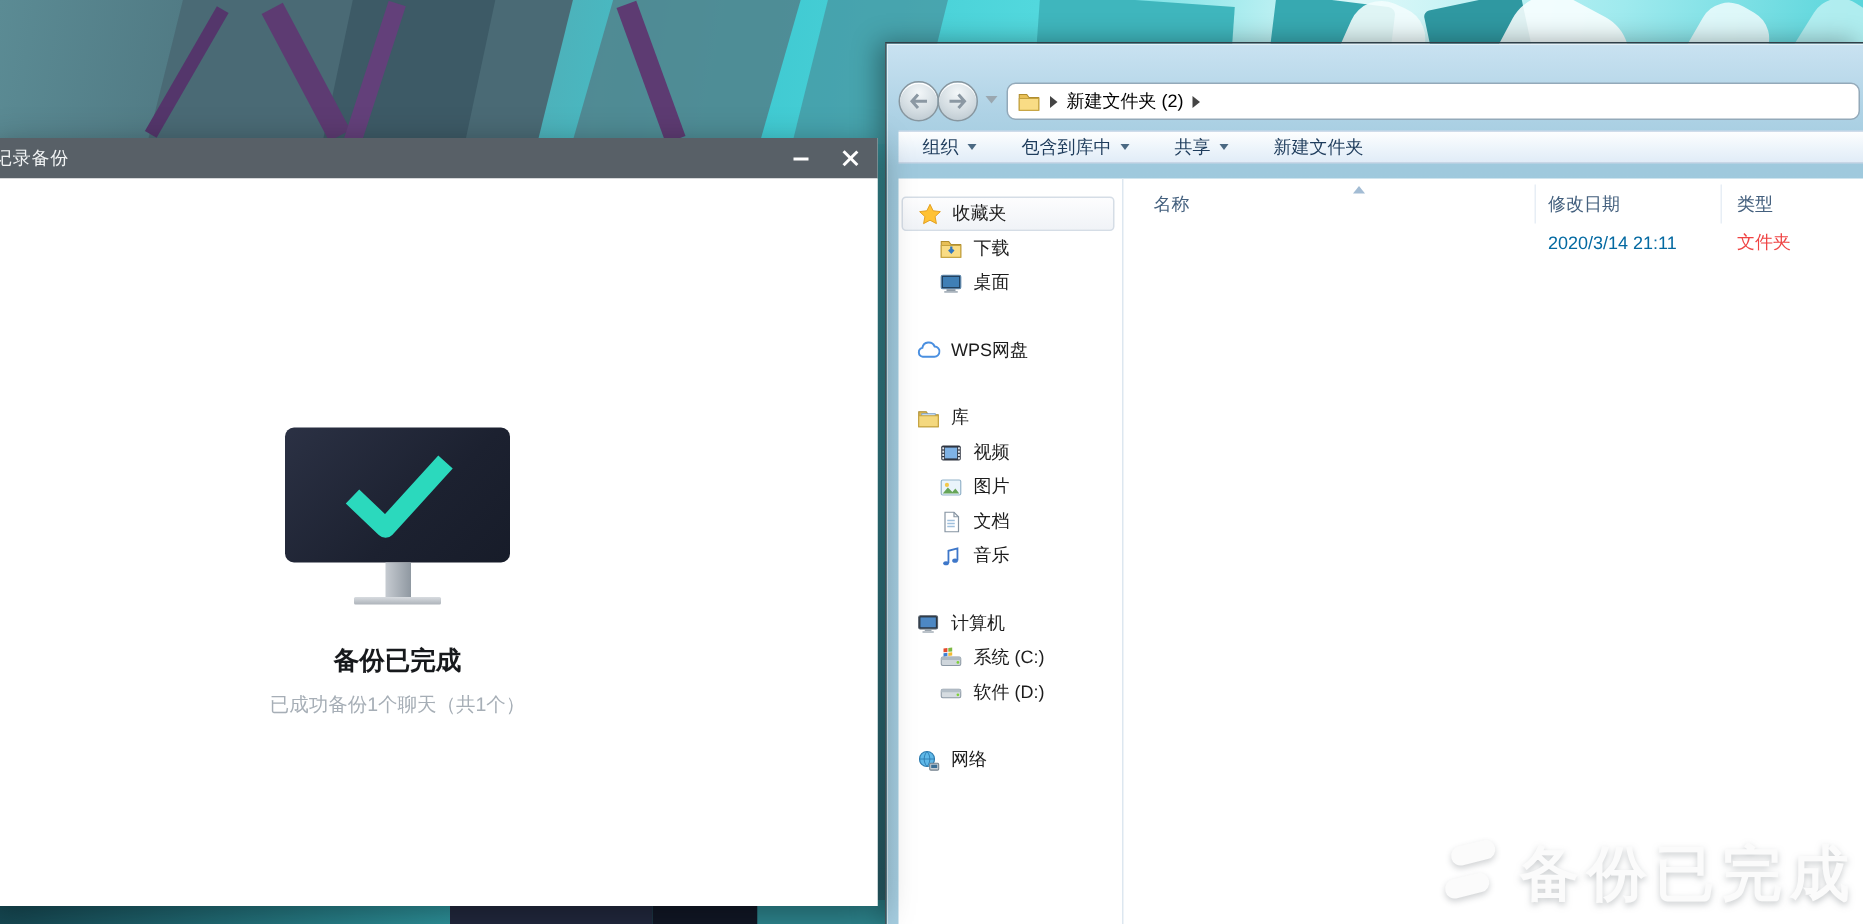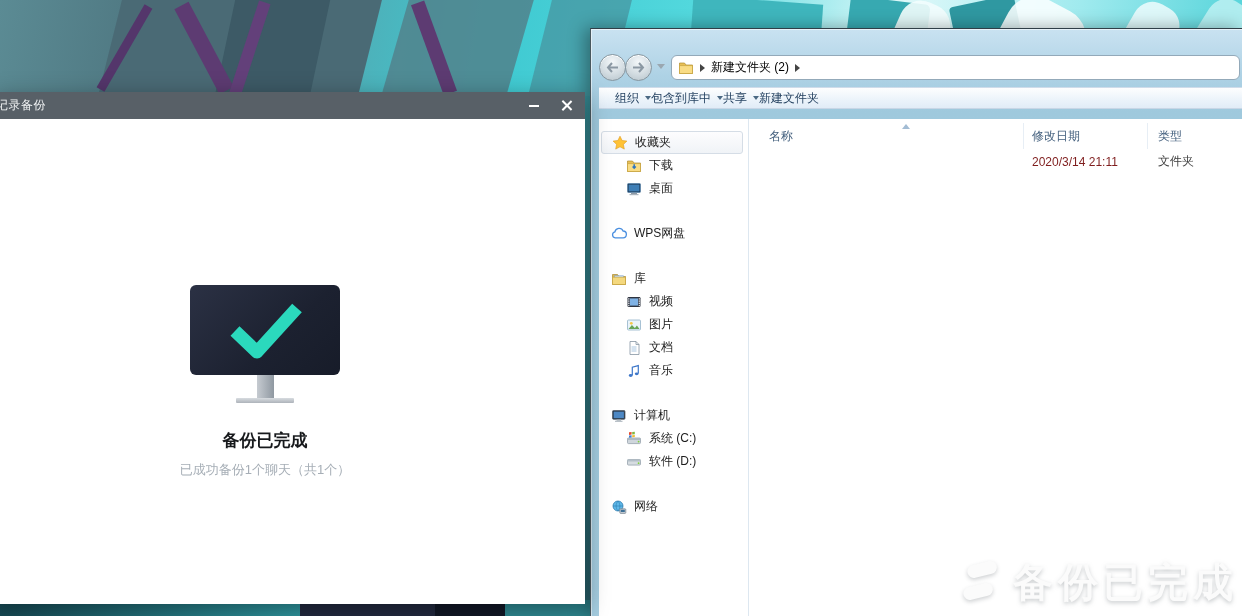--- a/index.html
+++ b/index.html
@@ -69,21 +69,21 @@
   .navbtn.back{ left:0; } .navbtn.fwd{ left:26px; }
   .nav-chevron { position:absolute; left:58px; top:11px; width:0; height:0; cursor:pointer;
     border-left:4px solid transparent; border-right:4px solid transparent; border-top:5px solid #9aa7b0; }
   .addressbar { position:absolute; left:72px; right:2px; top:2px; height:25px; background:#fff;
     border:1px solid #93a9b9; border-radius:6px; display:flex; align-items:center; padding:0 6px; gap:6px; cursor:text; }
   .crumb { font-size:12px; color:#000; }
   .crumb-arrow { width:0; height:0; border-top:4px solid transparent; border-bottom:4px solid transparent; border-left:5px solid #444; }
   .toolbar { position:absolute; left:8px; right:0; top:58px; height:22px;
     background:linear-gradient(180deg,#fdfefe,#eef5fb 50%,#e1ecf7);
     border-top:1px solid #cfdcea; border-bottom:1px solid #c8d6e6;
-    display:flex; align-items:center; padding-left:16px; }
+    display:flex; align-items:center; padding-left:16px; gap:30px; }
   .tool { display:flex; align-items:center; gap:6px; font-size:12px; color:#1e3c5c; cursor:pointer; }
   .dd { width:0; height:0; border-left:3.5px solid transparent; border-right:3.5px solid transparent; border-top:4px solid #4b6983; }
   .content { position:absolute; left:8px; right:0; top:90px; bottom:0; background:#fff; }
 
   .sidebar { position:absolute; left:0; top:0; bottom:0; width:150px; border-right:1px solid #dde7f0; padding-top:12px; }
   .srow { display:flex; align-items:center; gap:7px; height:23px; padding-left:12px; font-size:12px; color:#1c1c1c; cursor:pointer; }
   .srow.child { padding-left:27px; }
   .srow.selected { margin:0 5px 0 2px; padding-left:10px; border:1px solid #d5dde6; border-radius:3px;
     background:linear-gradient(180deg,#fdfdfe,#f0f3f7); }
   .gap { margin-top:22px; }
@@ -94,22 +94,22 @@
   .lheader { position:absolute; left:0; right:0; top:4px; height:26px; font-size:12px; color:#44607e; }
   .hcell { position:absolute; top:0; height:26px; line-height:26px; border-right:1px solid #e7eef5; cursor:pointer; }
   .hcell.hname { left:0; width:267px; padding-left:12px; }
   .hcell.hdate { left:267px; width:124px; padding-left:8px; }
   .hcell.htype { left:391px; right:0; padding-left:10px; border-right:none; }
   .sort-up { position:absolute; left:145px; top:1px; width:0; height:0;
     border-left:4px solid transparent; border-right:4px solid transparent; border-bottom:5px solid #a3bcd4; }
   .frow { position:absolute; left:0; right:0; top:31px; height:23px; font-size:12px; cursor:pointer; }
   .fcell { position:absolute; top:0; height:23px; display:flex; align-items:center; }
   .fcell.fname { left:0; width:267px; padding-left:12px; gap:6px; color:#141414; }
-  .fcell.fdate { left:267px; width:124px; padding-left:8px; color:#7f1d1d; }
-  .fcell.ftype { left:391px; right:0; padding-left:10px; color:#404040; }
+  .fcell.fdate { left:267px; width:124px; padding-left:8px; color:#0369a1; }
+  .fcell.ftype { left:391px; right:0; padding-left:10px; color:#ef4444; }
   .ficon { width:16px; height:16px; flex:0 0 16px; }
 
   .watermark { position:absolute; right:4px; bottom:6px; display:flex; align-items:center; gap:8px; }
   .wm-logo svg { filter:drop-shadow(0 2px 2px rgba(150,155,160,.45)); }
   .wm-text { font-size:40px; font-weight:700; letter-spacing:5px; color:#fbfbfb;
     text-shadow:0 2px 4px rgba(150,155,160,.5); }
 </style>
 </head>
 <body>
 

